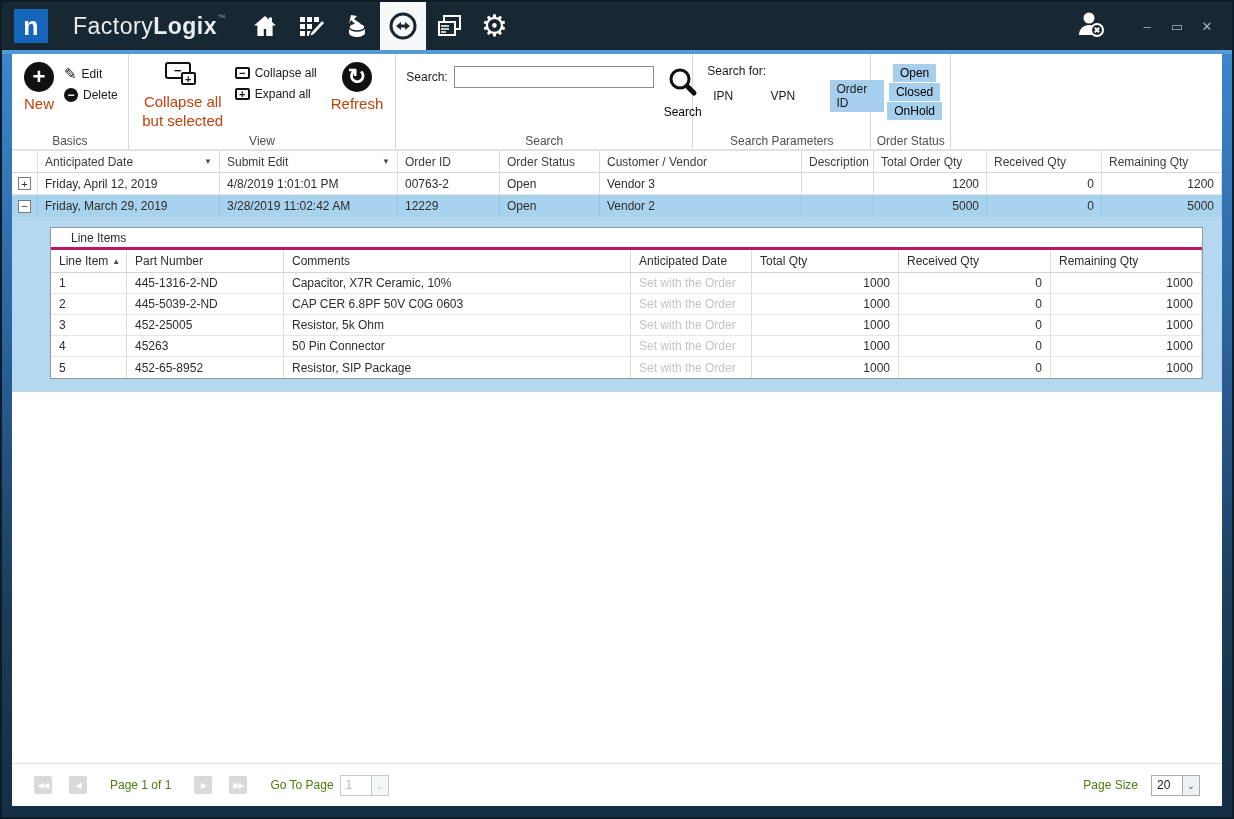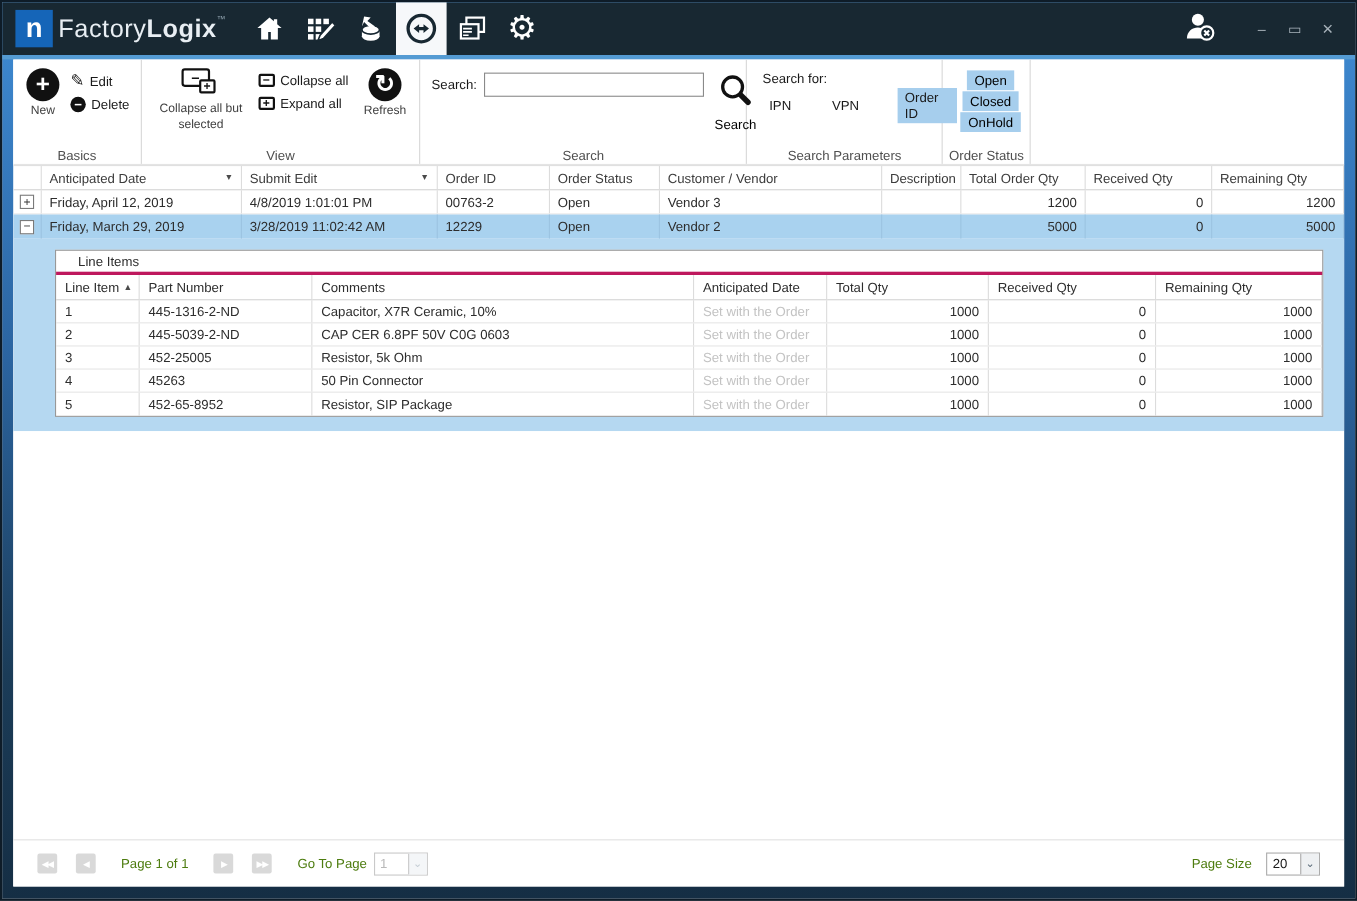--- a/index.html
+++ b/index.html
@@ -7,21 +7,21 @@
 
   .window { position:relative; width:1234px; height:819px;
     background:linear-gradient(180deg,#3c86cd 6%, #2b64a0 40%, #1b3c58 75%, #152e44 100%);
     border:2px solid #0e1c28; overflow:hidden; }
 
   
   .titlebar { position:absolute; top:0; left:0; width:100%; height:48px; background:#182832;
     display:flex; align-items:center; }
   .logo-box { width:34px; height:34px; margin-left:12px; background:#1565b8; color:#fff;
     display:flex; align-items:center; justify-content:center; font-size:25px; font-weight:bold; }
-  .brand { margin-left:5px; font-size:23px; color:#e8eef3; letter-spacing:.5px; white-space:nowrap; }
+  .brand { margin-left:25px; font-size:23px; color:#e8eef3; letter-spacing:.5px; white-space:nowrap; }
   .brand .w1 { font-weight:300; }
   .brand .w2 { font-weight:700; }
   .brand sup { font-size:8px; color:#8fa1ad; vertical-align:top; }
   .nav { display:flex; margin-left:16px; height:48px; }
   .nav-item { width:46px; height:48px; display:flex; align-items:center; justify-content:center; cursor:pointer; }
   .nav-item.active { background:#f6f8fa; }
   .nav-item svg { display:block; }
   .gear-glyph { font-size:30px; color:#fff; line-height:1; }
   .tb-right { margin-left:auto; display:flex; align-items:center; height:48px; }
   .user-btn { margin-right:26px; }
@@ -35,21 +35,21 @@
   .main { position:absolute; top:52px; left:10px; right:10px; bottom:11px; background:#fff;
     display:flex; flex-direction:column; overflow:hidden; }
 
   
   .toolbar { height:96px; flex:0 0 96px; display:flex; background:#fff; border-bottom:1px solid #e4e4e4; }
   .tgroup { position:relative; border-right:1px solid #d8d8d8; padding:6px 6px 16px 6px; display:flex; }
   .tgroup-label { position:absolute; bottom:1px; left:0; width:100%; text-align:center;
     font-size:12px; color:#4f4f4f; }
   .bigbtn { display:flex; flex-direction:column; align-items:center; justify-content:flex-start;
     padding:2px 6px; cursor:pointer; }
-  .bigbtn .cap { font-size:11px; color:#404040; margin-top:3px; text-align:center; line-height:1.25; }
+  .bigbtn .cap { font-size:15px; color:#c2410c; margin-top:3px; text-align:center; line-height:1.25; }
   .circle-ico { width:30px; height:30px; border-radius:50%; background:#111; color:#fff;
     display:flex; align-items:center; justify-content:center; font-size:22px; font-weight:bold; line-height:1; }
   .smallstack { display:flex; flex-direction:column; justify-content:flex-start; gap:7px; margin:6px 4px 0 4px; }
   .smallbtn { display:flex; align-items:center; gap:5px; font-size:12px; color:#1a1a1a; cursor:pointer; }
   .mini-circle { width:14px; height:14px; border-radius:50%; background:#111; color:#fff;
     display:flex; align-items:center; justify-content:center; font-size:12px; font-weight:bold; line-height:1; }
   .pencil { font-size:15px; color:#111; line-height:1; }
   .boxico { width:15px; height:12px; border:2px solid #111; border-radius:2px; color:#111;
     display:flex; align-items:center; justify-content:center; font-size:11px; font-weight:bold; line-height:0; }
   .cabs-ico { position:relative; width:36px; height:28px; }

